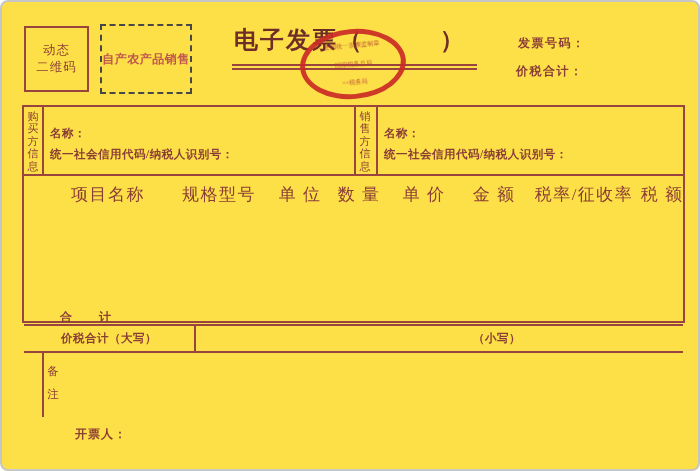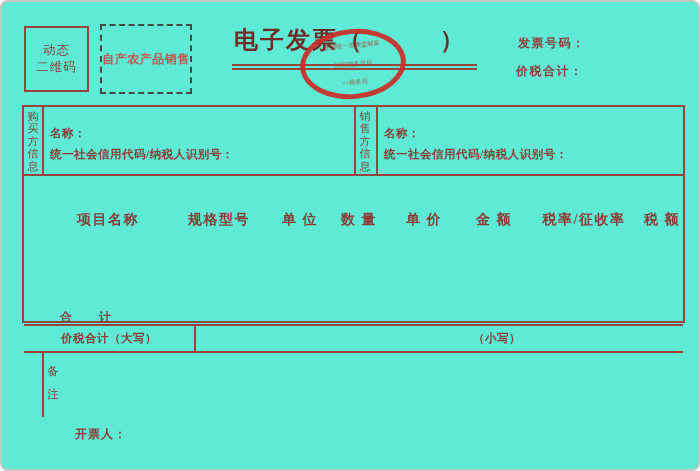--- a/index.html
+++ b/index.html
@@ -4,21 +4,21 @@
 <style>
   :root{
     --line:#99443e;
     --text:#8a3d36;
     --title:#6f2d27;
     --stamp:#cb2b26;
   }
   html,body{margin:0;padding:0;background:#ffffff;}
   .page{
     position:relative;width:700px;height:471px;
-    background:#5eead4;box-sizing:border-box;
+    background:#fde047;box-sizing:border-box;
     border:2px solid #c6c6c6;border-radius:8px;
     font-family:"Liberation Serif","DejaVu Serif",serif;
     color:var(--text);overflow:hidden;
   }
   
   .qr-box{
     position:absolute;left:22px;top:24px;width:65px;height:66px;
     border:2px solid var(--line);box-sizing:border-box;
     display:flex;flex-direction:column;align-items:center;justify-content:center;
     font-size:12.5px;line-height:17px;letter-spacing:1px;
@@ -66,21 +66,21 @@
   .hline{position:absolute;left:0;width:100%;height:1.6px;background:var(--line);}
   .vline{position:absolute;width:1.6px;background:var(--line);}
   .vlabel{
     position:absolute;width:16px;text-align:center;word-break:break-all;
     font-size:11px;line-height:12.4px;color:var(--text);
   }
   .vlabel.remarks{line-height:23px;font-size:11.5px;padding-left:20px;}
   .fields{position:absolute;font-size:11.5px;line-height:21px;letter-spacing:.5px;font-weight:bold;}
   .col{
     position:absolute;top:76px;transform:translateX(-50%);
-    font-size:14px;letter-spacing:1.5px;white-space:pre;font-weight:bold;margin-top:28px;
+    font-size:17px;letter-spacing:1.5px;white-space:pre;font-weight:normal;
   }
   .total-row{position:absolute;left:36px;top:202px;font-size:12px;white-space:pre;font-weight:bold;letter-spacing:1px;}
   .sum-label{position:absolute;top:224px;transform:translateX(-50%);font-size:11.5px;font-weight:bold;letter-spacing:.5px;white-space:nowrap;}
   .sum-words{left:85px;}
   .sum-figures{left:473px;}
   .issuer{position:absolute;left:73px;top:424px;font-size:12px;font-weight:bold;letter-spacing:1px;}
 </style>
 </head>
 <body>
 

